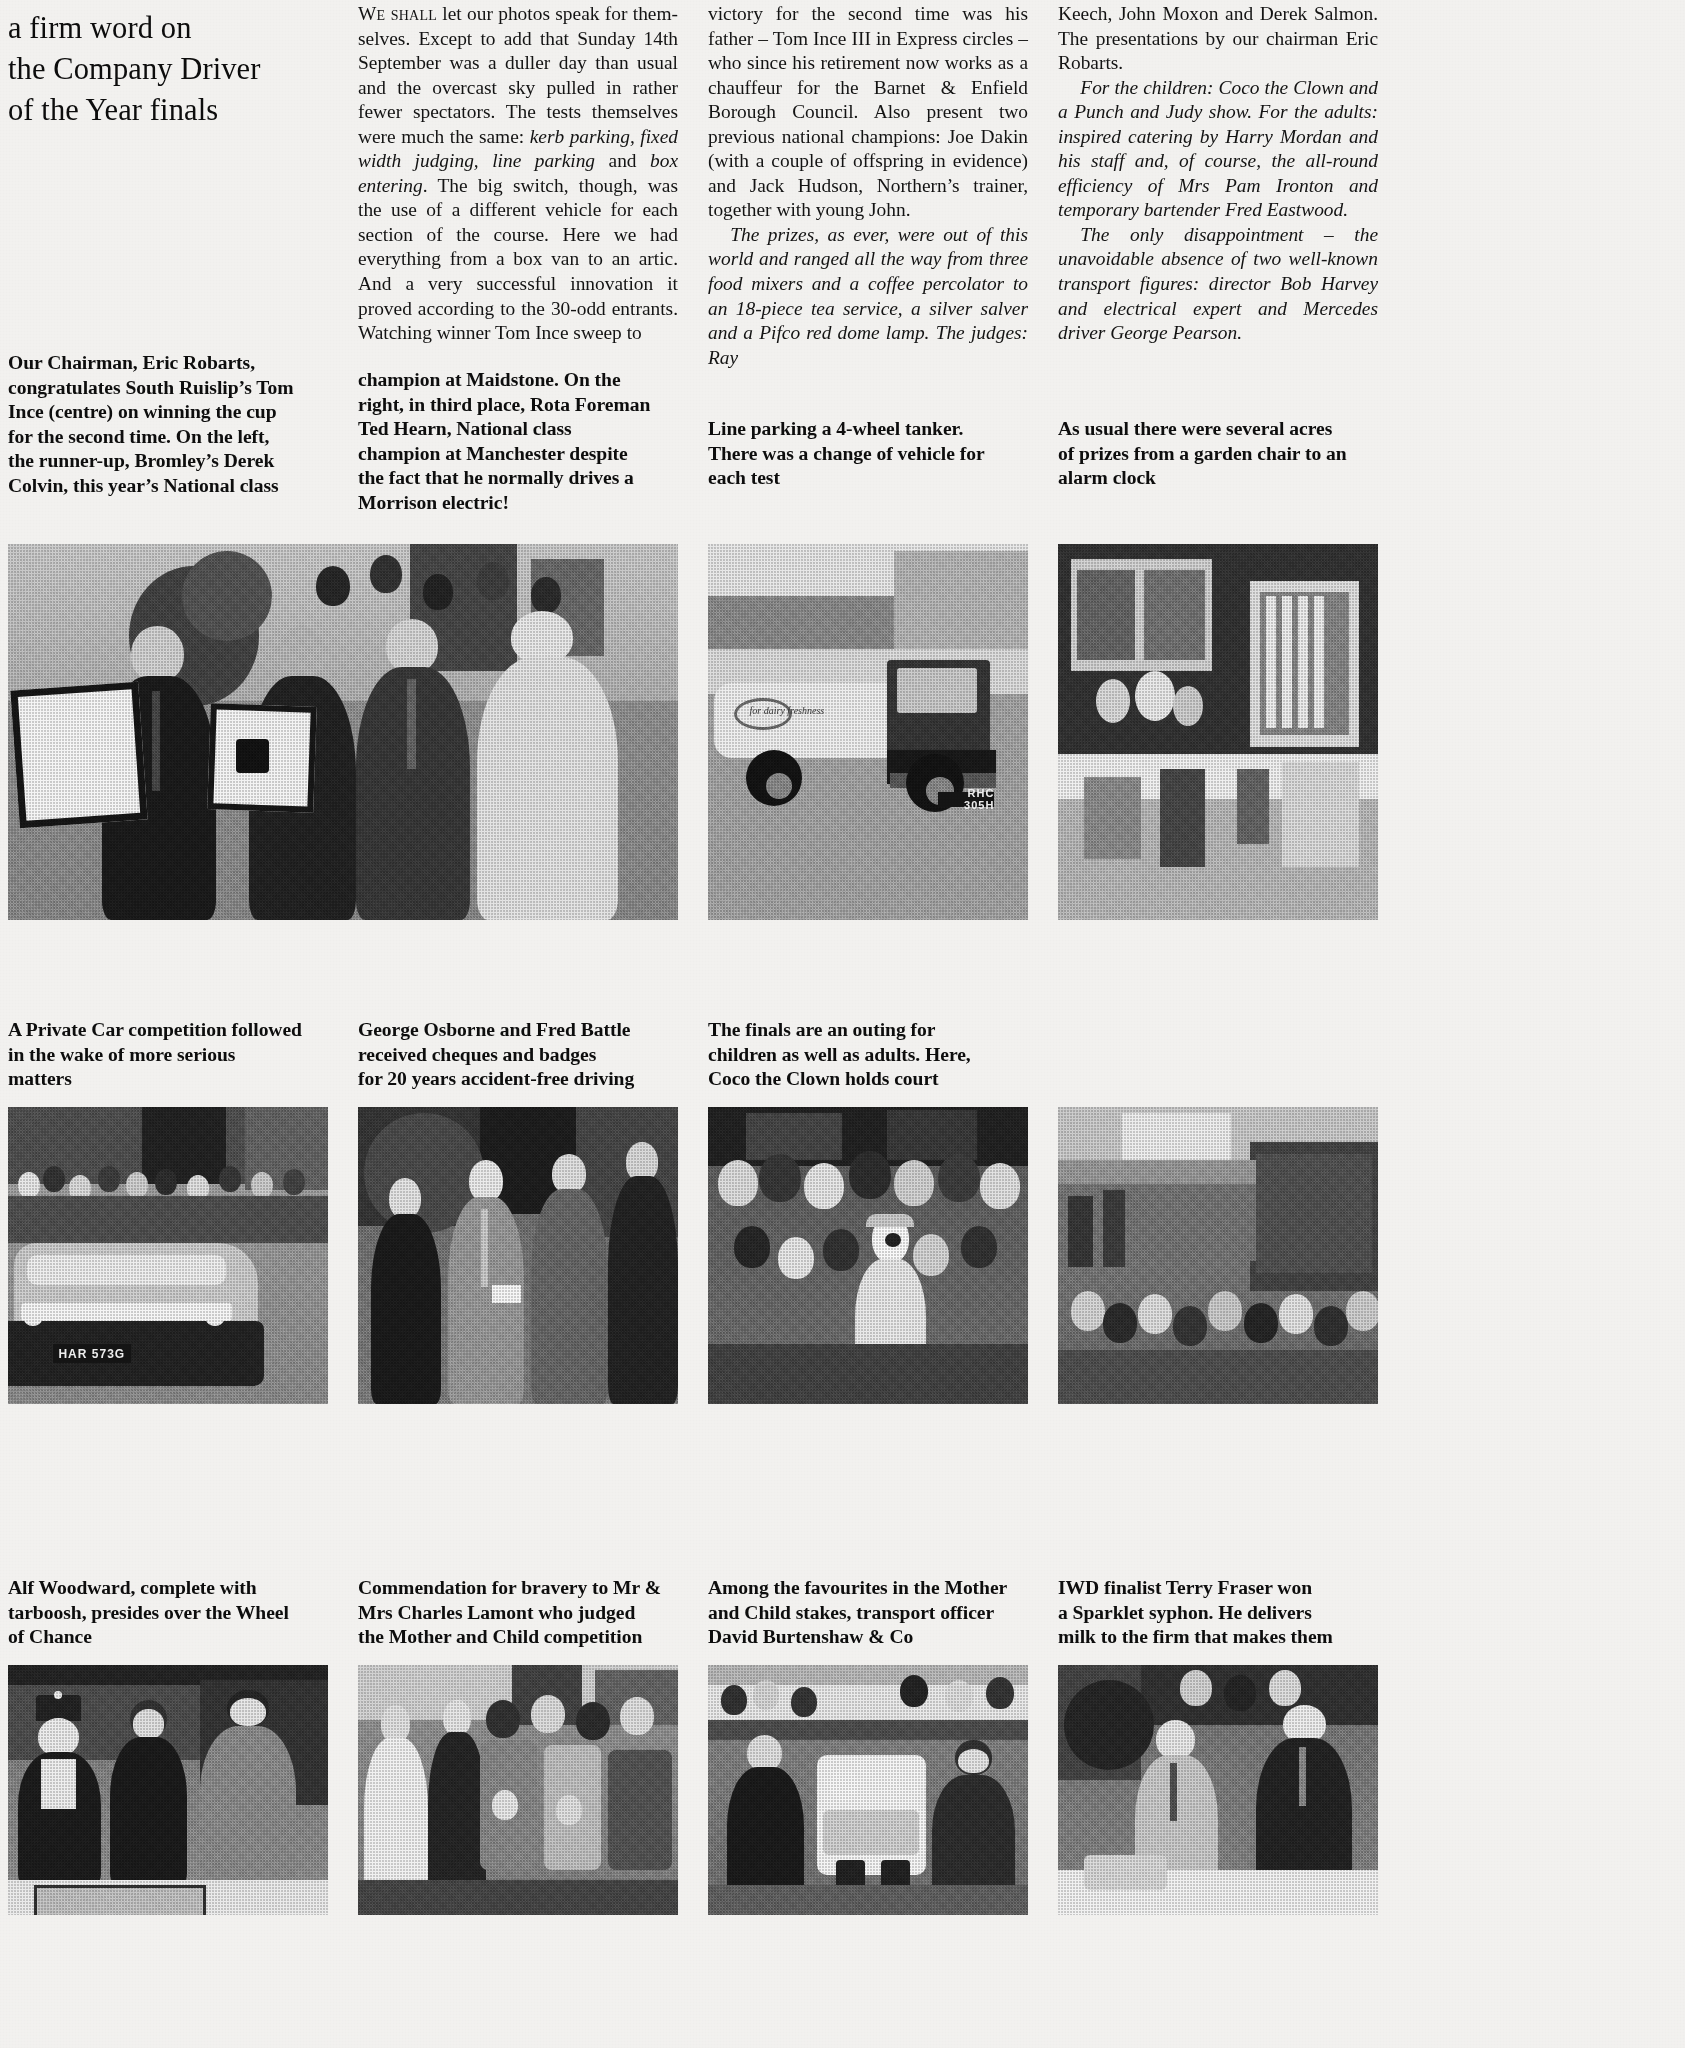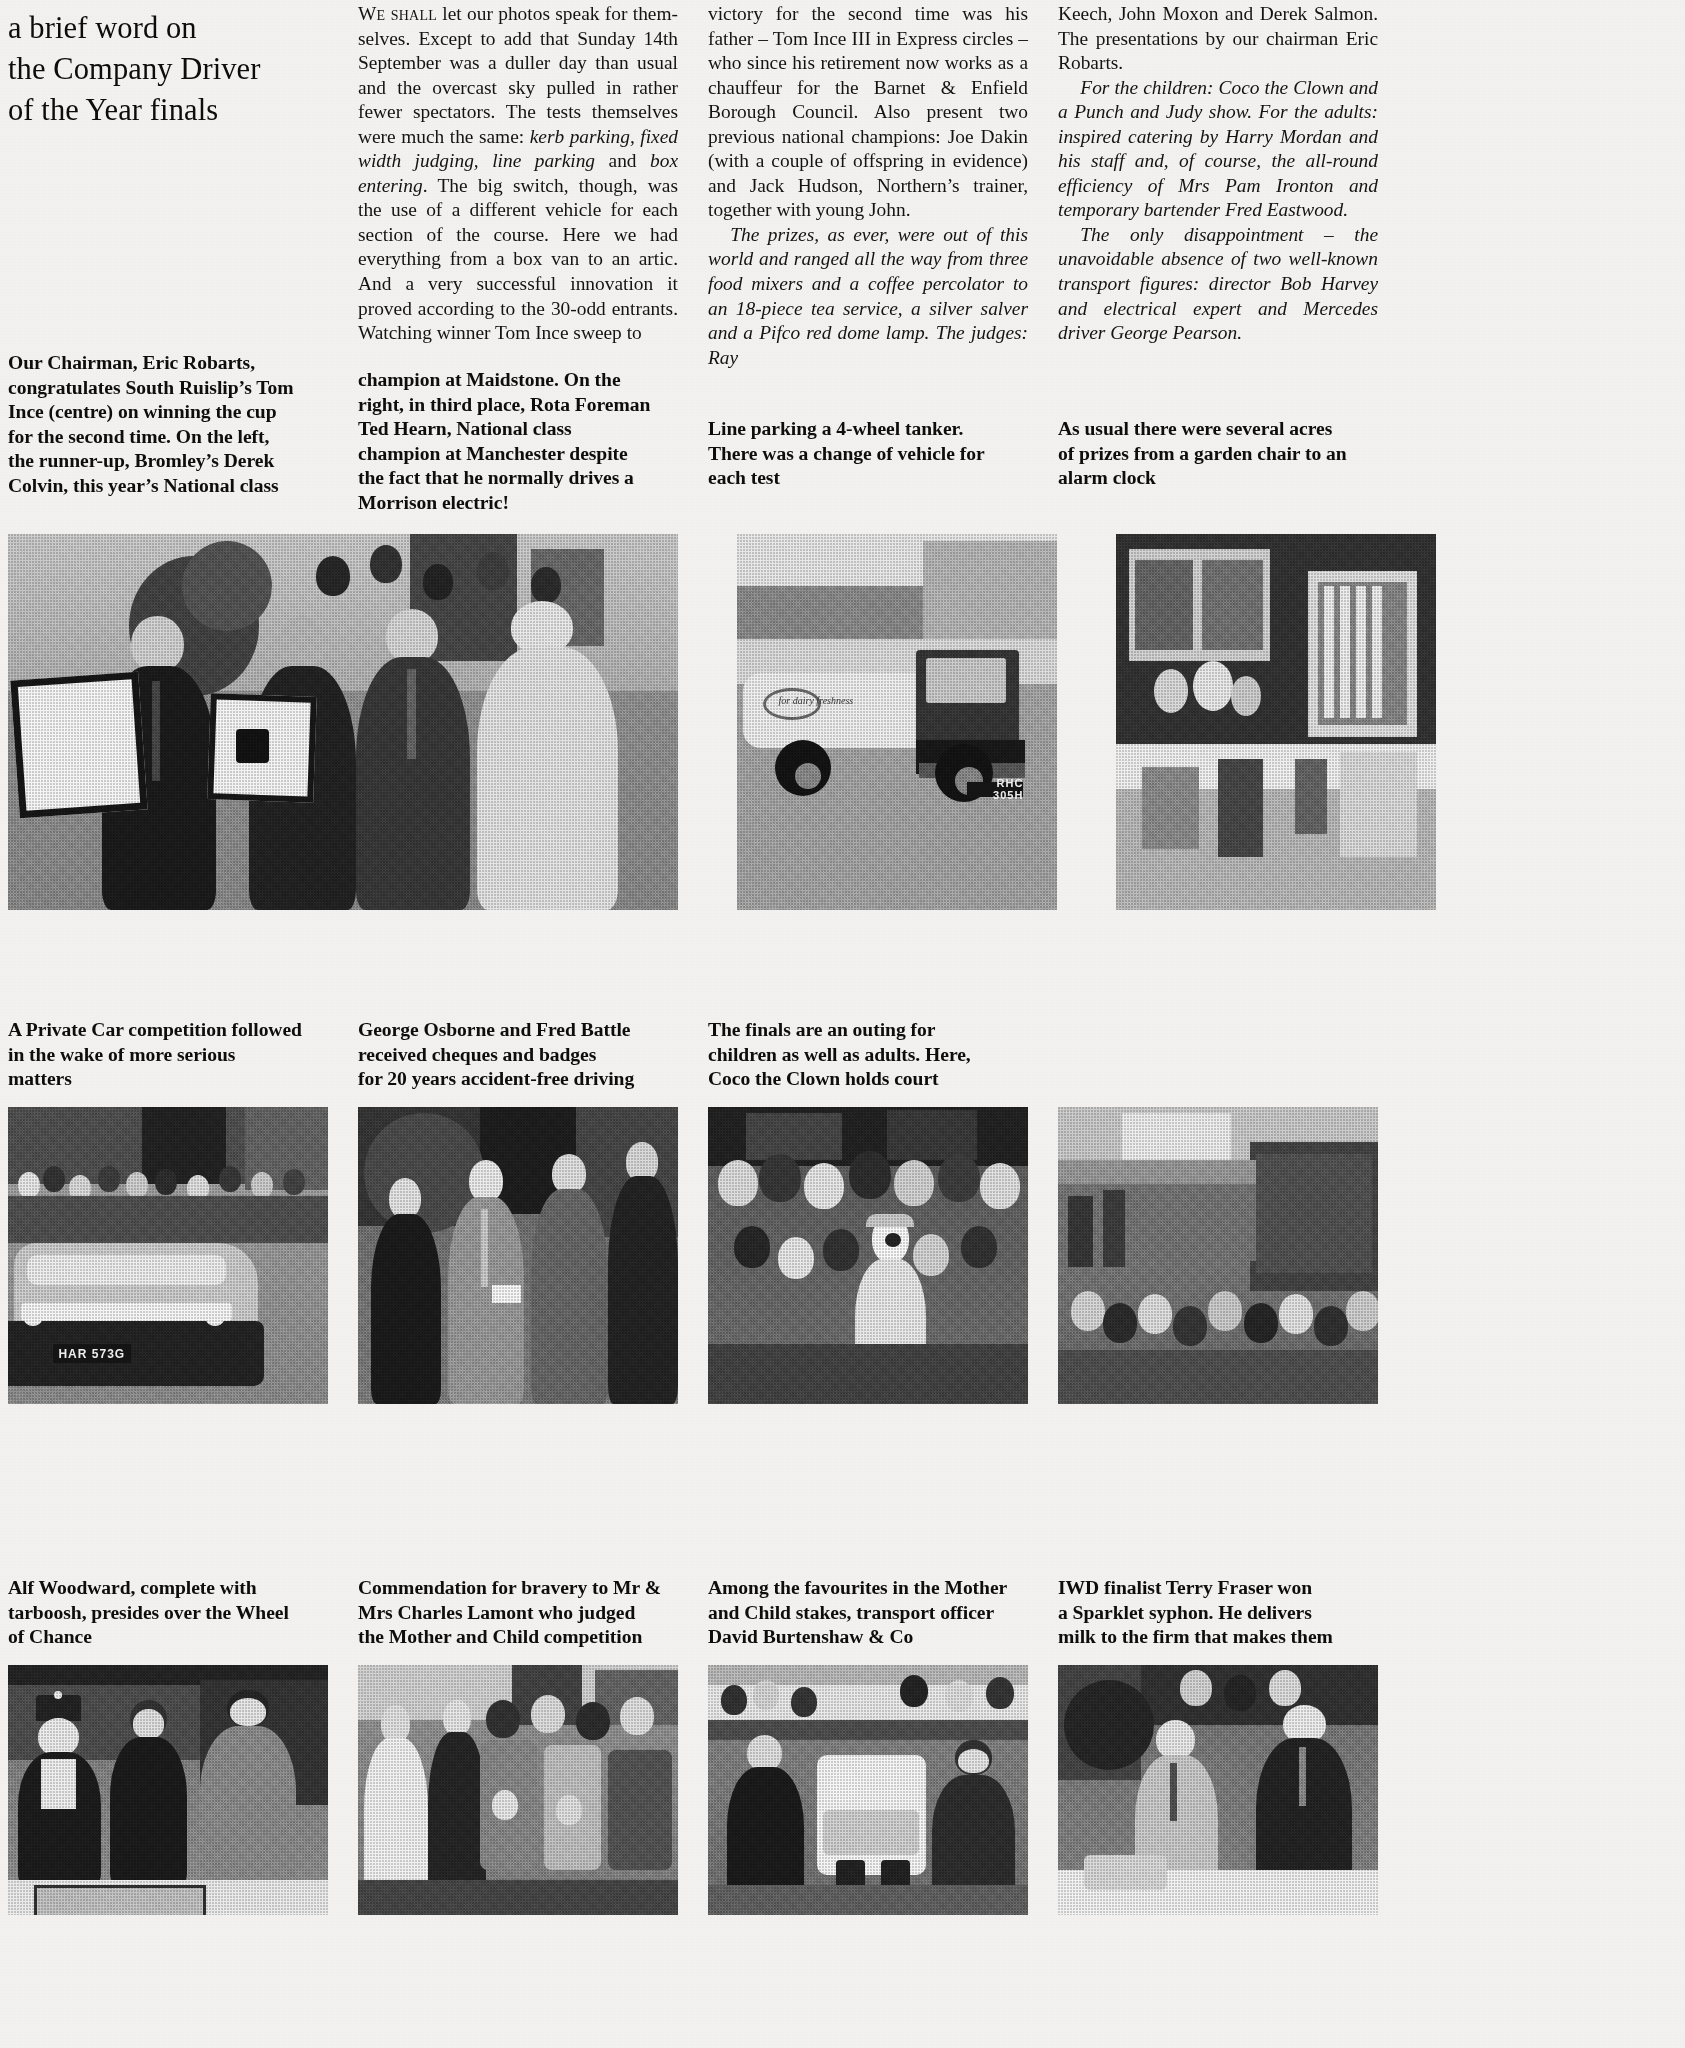--- a/index.html
+++ b/index.html
@@ -134,21 +134,21 @@
 </style>
 </head>
 <body>
 
 <div class="page">
 
   <div class="article">
 
     <div class="col">
       <div class="headline">
-        <span class="l">a brief word on</span>
+        <span class="l">a firm word on</span>
         <span class="l">the Company Driver</span>
         <span class="l">of the Year finals</span>
       </div>
     </div>
 
     <div class="col body-col">
       <p><span class="smallcaps">We shall</span><span> let our photos speak for them­selves. Except to add that Sunday 14th September was a duller day than usual and the overcast sky pulled in rather fewer spectators. The tests themselves were much the same: </span><span class="ital">kerb parking, fixed width judging, line parking</span><span> and </span><span class="ital">box entering</span><span>. The big switch, though, was the use of a different vehicle for each section of the course. Here we had everything from a box van to an artic. And a very successful innovation it proved according to the 30-odd entrants. Watching winner Tom Ince sweep to</span></p>
     </div>
 
     <div class="col body-col">
@@ -187,21 +187,21 @@
         <span class="l">There was a change of vehicle for</span>
         <span class="l">each test</span>
       </div>
       <div class="cap w1" style="padding-top:66px;">
         <span class="l">As usual there were several acres</span>
         <span class="l">of prizes from a garden chair to an</span>
         <span class="l">alarm clock</span>
       </div>
     </div>
 
-    <div class="photo-strip" style="margin-top:18px;gap:29px;">
+    <div class="photo-strip" style="margin-top:28px;">
 
       <div class="photo w2" style="height:376px; background:linear-gradient(#9a9a98,#8d8d8b);">
         <div class="rect" style="left:0;top:0;width:100%;height:42%;background:linear-gradient(#c9c9c6,#b2b2af);"></div>
         <div class="rect" style="left:60%;top:0;width:16%;height:34%;background:#4e4e4c;"></div>
         <div class="rect" style="left:78%;top:4%;width:11%;height:26%;background:#6f6f6d;"></div>
         <div class="blob" style="left:18%;top:6%;width:130px;height:140px;background:#4a4a46;"></div>
         <div class="blob" style="left:26%;top:2%;width:90px;height:90px;background:#5a5a55;"></div>
 
         <div class="head" style="left:46%;top:6%;width:34px;height:40px;background:#2f2f2d;"></div>
         <div class="head" style="left:54%;top:3%;width:32px;height:38px;background:#3a3a38;"></div>

